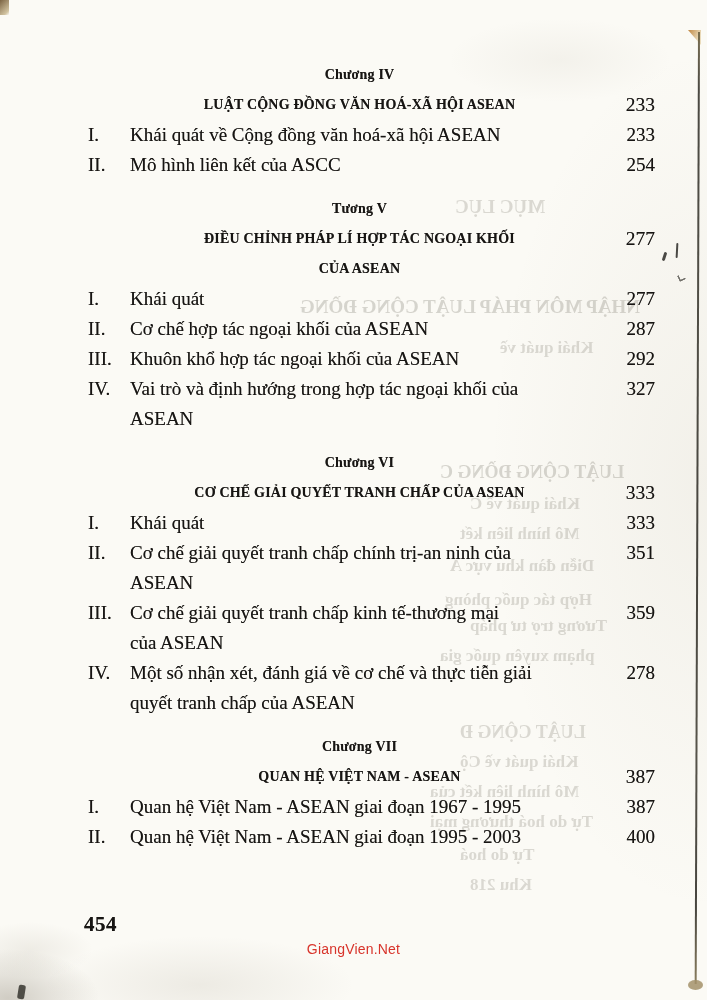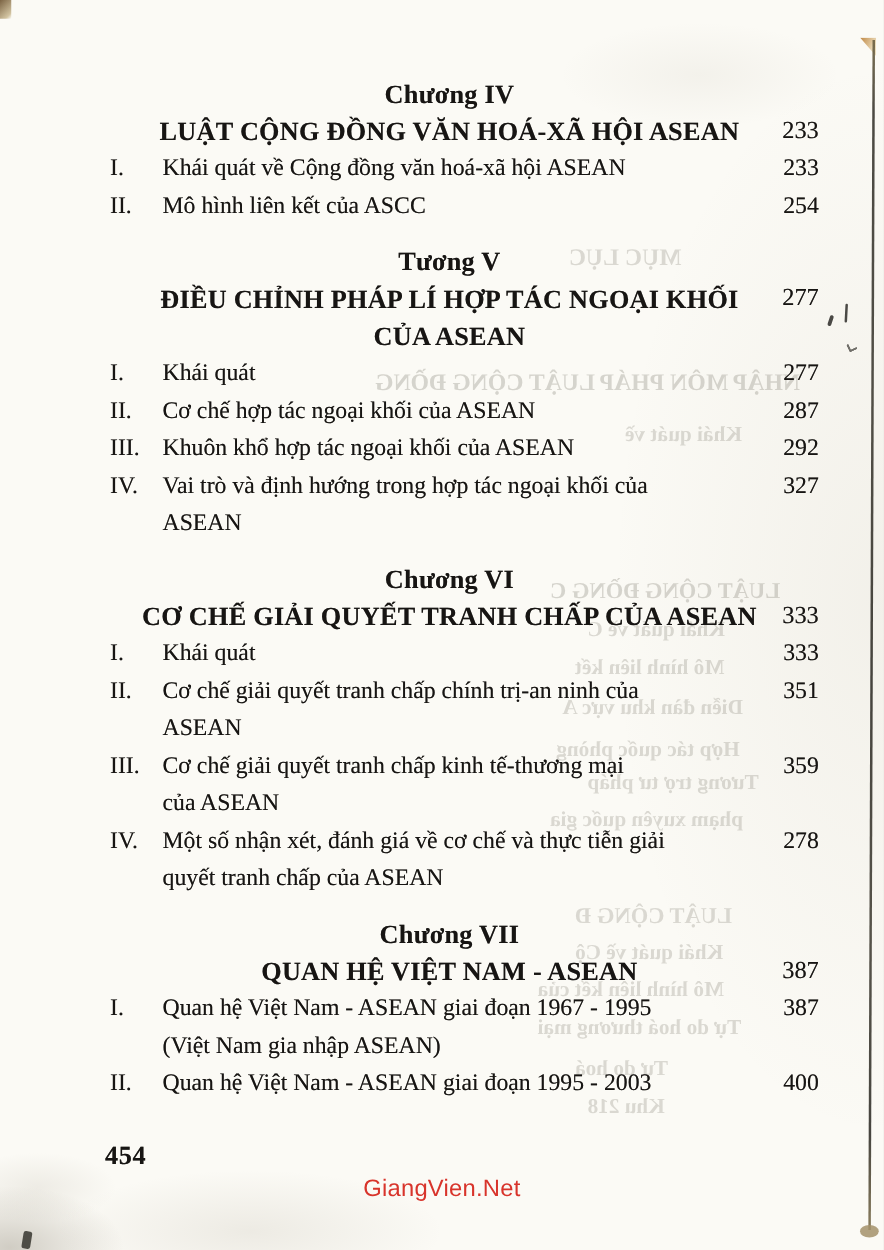--- a/index.html
+++ b/index.html
@@ -16,41 +16,41 @@
       radial-gradient(90px 40px at 30px 950px, rgba(140,130,110,.12), transparent 70%),
       radial-gradient(300px 600px at 705px 480px, rgba(140,128,100,.08), transparent 72%),
       radial-gradient(160px 60px at 560px 60px, rgba(150,140,118,.08), transparent 70%),
       #fbfaf5;
   }
   
   .content{position:absolute;left:88px;top:60px;width:567px;}
   .chapter + .chapter{margin-top:14px;}
   .row{position:relative;line-height:30px;font-size:19px;}
   .ch-label,.ch-title{
-    text-align:center;font-weight:bold;font-size:21px;line-height:30px;
+    text-align:center;font-weight:bold;font-size:14px;line-height:30px;
     padding-right:24px;letter-spacing:.2px;
   }
   .ch-page{
     position:absolute;right:0;top:0;width:60px;text-align:right;
     font-size:19.5px;font-weight:500;
   }
   .item{padding-left:42px;}
   .item-num{position:absolute;left:0;top:0;width:40px;}
   .item-page{position:absolute;right:0;top:0;width:60px;text-align:right;}
   .item, .item-num, .item-page{text-shadow:0 0 .4px rgba(23,21,19,.55);}
   .ch-label,.ch-title,.ch-page{text-shadow:0 0 .5px rgba(23,21,19,.5);}
   
   .folio{
     position:absolute;left:84px;top:912px;font-size:21px;font-weight:bold;
     letter-spacing:.5px;text-shadow:0 0 .5px rgba(23,21,19,.6);text-align:right;
   }
   .watermark{
     position:absolute;left:0;top:941px;width:707px;text-align:center;
     font-family:"Liberation Sans","DejaVu Sans",sans-serif;
-    font-size:19px;letter-spacing:.2px;
+    font-size:14px;letter-spacing:.2px;
   }
   
   .ghost{
     position:absolute;transform:scaleX(-1);
     font-weight:bold;color:#8f8c81;opacity:.30;filter:blur(.6px);
     font-size:17px;white-space:nowrap;pointer-events:none;
   }
   .g0{left:455px;top:196px;font-size:19px;}
   .g1{left:300px;top:296px;font-size:19px;opacity:.34;}
   .g2{left:500px;top:338px;}
@@ -232,21 +232,20 @@
           <div class="ch-label">Chương VII</div>
         </div>
         <div class="row">
           <div class="ch-title">QUAN HỆ VIỆT NAM - ASEAN</div>
           <div class="ch-page">387</div>
         </div>
         <div class="row item">
           <div class="item-num">I.</div>
           <div class="item-text">
             <div class="line1">Quan hệ Việt Nam - ASEAN giai đoạn 1967 - 1995</div>
-            <div class="line2">(Việt Nam gia nhập ASEAN)</div>
           </div>
           <div class="item-page">387</div>
         </div>
         <div class="row item">
           <div class="item-num">II.</div>
           <div class="item-text">
             <div class="line1">Quan hệ Việt Nam - ASEAN giai đoạn 1995 - 2003</div>
           </div>
           <div class="item-page">400</div>
         </div>

